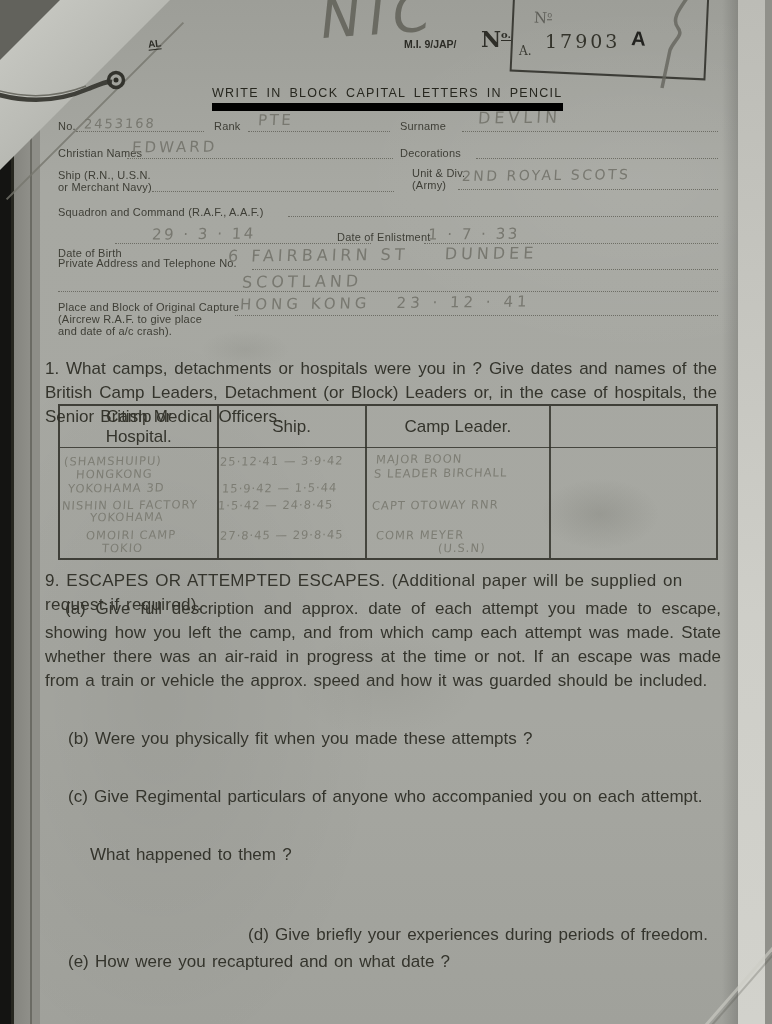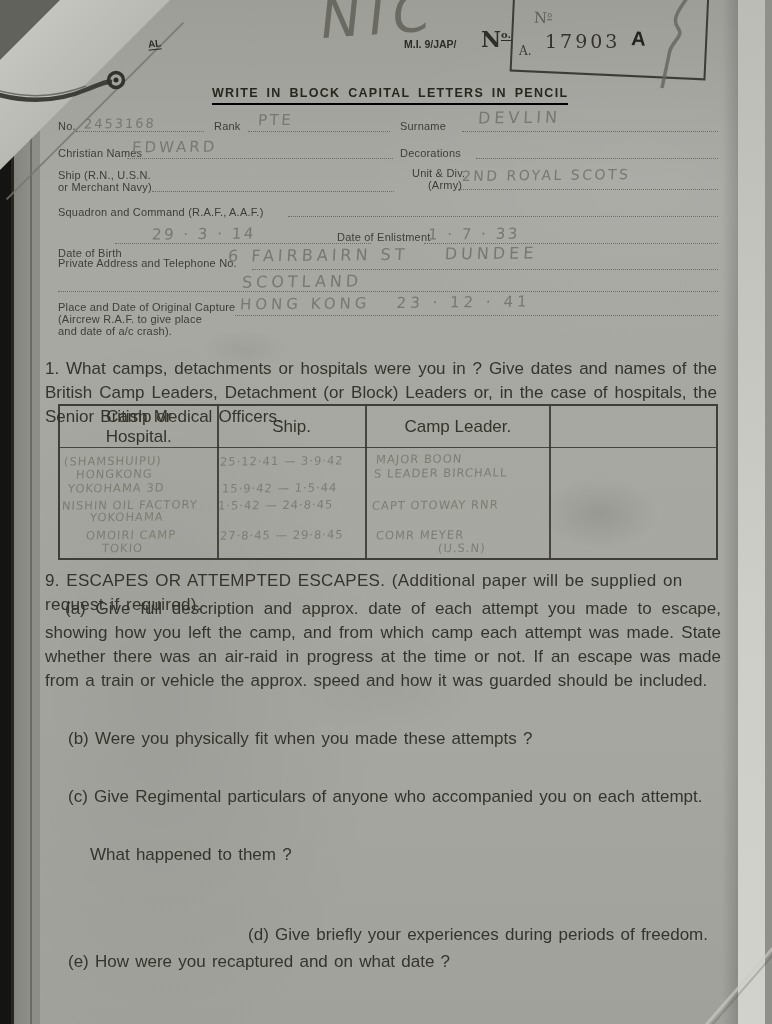--- a/index.html
+++ b/index.html
@@ -61,23 +61,23 @@
   #regno{position:absolute;left:545px;top:30px;font-family:"DejaVu Serif",serif;font-size:19px;
          letter-spacing:3px;color:#33332b;z-index:5}
   #stamp-box{position:absolute;left:512px;top:-34px;width:192px;height:106px;
              border:2.5px solid rgba(42,42,36,.85);transform:rotate(2.6deg);z-index:4}
   #stamp-no{position:absolute;left:20px;top:44px;font-family:"DejaVu Serif",serif;
             font-size:15px;color:rgba(62,62,55,.65)}
   #stamp-no .ord{font-size:8px;vertical-align:6px;border-bottom:1px solid rgba(62,62,55,.65)}
   #stamp-a{position:absolute;left:118px;top:58px;font-size:20px;font-weight:800;color:#232320}
   #stamp-scrawl{position:absolute;left:648px;top:-12px;z-index:5}
 
-  #instruction{position:absolute;left:212px;top:86px;font-size:12.5px;font-weight:bold;
+  #instruction{position:absolute;left:212px;top:86px;font-size:12.5px;font-weight:normal;
                letter-spacing:1.3px;word-spacing:3px;color:#27271f;
-               border-bottom:2px solid #000000;padding-bottom:3px;z-index:3}
+               border-bottom:8px solid #000000;padding-bottom:3px;z-index:3}
 
   
   #camps-table{position:absolute;left:58px;top:404px;width:656px;height:152px;
                border:2px solid rgba(45,45,38,.85);z-index:3}
   .vline{position:absolute;top:0;bottom:0;width:1.5px;background:rgba(45,45,38,.8)}
   #thead{position:absolute;left:0;top:0;right:0;height:41px;border-bottom:1.5px solid rgba(45,45,38,.8);display:flex}
   .th{display:flex;align-items:center;justify-content:center;text-align:center;
       font-size:17px;color:#34342c;padding:2px 16px;box-sizing:border-box}
 
   
@@ -143,26 +143,26 @@
   <div id="instruction">WRITE IN BLOCK CAPITAL LETTERS IN PENCIL</div>
 
   <div class="lbl" style="left:58px;top:120px">No.</div>
   <div class="lbl" style="left:214px;top:120px">Rank</div>
   <div class="lbl" style="left:400px;top:120px">Surname</div>
   <div class="lbl" style="left:58px;top:147px">Christian Names</div>
   <div class="lbl" style="left:400px;top:147px">Decorations</div>
   <div class="lbl" style="left:58px;top:169px">Ship (R.N., U.S.N.</div>
   <div class="lbl" style="left:58px;top:181px">or Merchant Navy)</div>
   <div class="lbl" style="left:412px;top:167px">Unit &amp; Div.</div>
-  <div class="lbl" style="left:428px;top:179px">(Army)</div>
+  <div class="lbl" style="left:412px;top:179px">(Army)</div>
   <div class="lbl" style="left:58px;top:206px">Squadron and Command (R.A.F., A.A.F.)</div>
   <div class="lbl" style="left:58px;top:247px">Date of Birth</div>
   <div class="lbl" style="left:337px;top:231px">Date of Enlistment</div>
   <div class="lbl" style="left:58px;top:257px">Private Address and Telephone No.</div>
-  <div class="lbl" style="left:58px;top:301px">Place and Date of Original Capture</div>
+  <div class="lbl" style="left:58px;top:301px">Place and Block of Original Capture</div>
   <div class="lbl" style="left:58px;top:313px">(Aircrew R.A.F. to give place</div>
   <div class="lbl" style="left:58px;top:325px">and date of a/c crash).</div>
 
   <div class="dotline" style="left:76px;top:131px;width:128px"></div>
   <div class="dotline" style="left:248px;top:131px;width:142px"></div>
   <div class="dotline" style="left:462px;top:131px;width:256px"></div>
   <div class="dotline" style="left:127px;top:158px;width:266px"></div>
   <div class="dotline" style="left:476px;top:158px;width:242px"></div>
   <div class="dotline" style="left:152px;top:191px;width:242px"></div>
   <div class="dotline" style="left:458px;top:189px;width:260px"></div>

